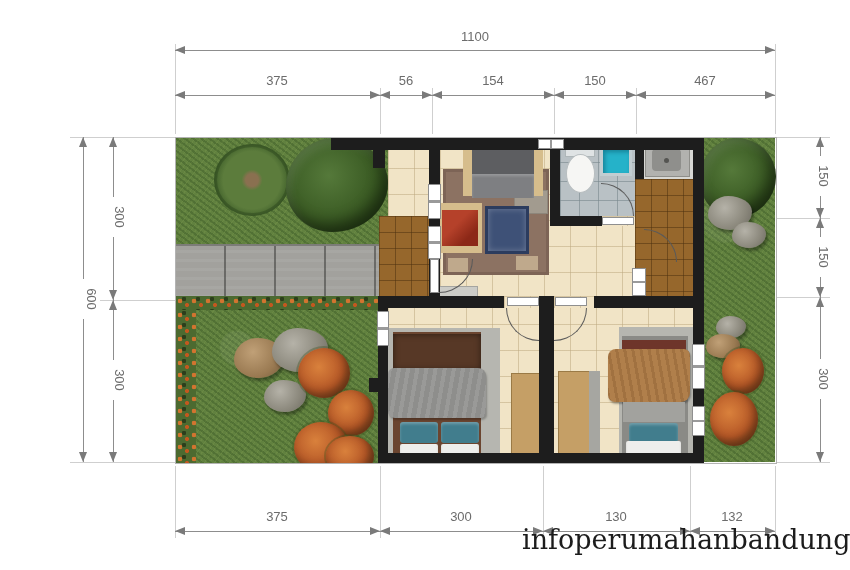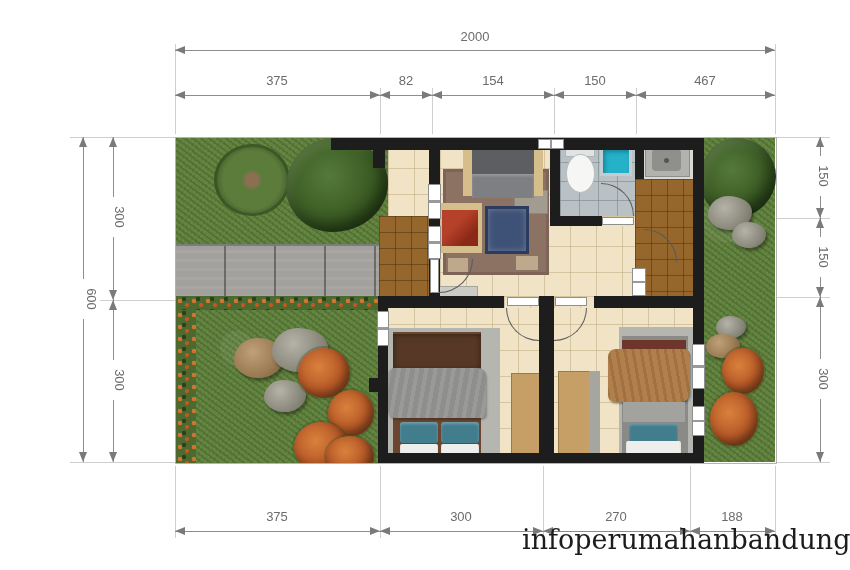--- a/index.html
+++ b/index.html
@@ -110,36 +110,36 @@
   <div class="dsegv" style="left:113px;top:137px;height:163px;"></div>
   <div class="dsegv" style="left:113px;top:300px;height:162px;"></div>
   <div class="dsegv" style="left:820px;top:137px;height:81px;"></div>
   <div class="dsegv" style="left:820px;top:218px;height:79px;"></div>
   <div class="dsegv" style="left:820px;top:297px;height:165px;"></div>
   <div class="dseg" style="left:175px;top:531px;width:205px;"></div>
   <div class="dseg" style="left:380px;top:531px;width:163px;"></div>
   <div class="dseg" style="left:543px;top:531px;width:147px;"></div>
   <div class="dseg" style="left:690px;top:531px;width:85px;"></div>
 
-  <div class="dlab" style="left:455px;top:29px;">2000</div>
+  <div class="dlab" style="left:455px;top:29px;">1100</div>
   <div class="dlab" style="left:257px;top:73px;">375</div>
-  <div class="dlab" style="left:386px;top:73px;">82</div>
+  <div class="dlab" style="left:386px;top:73px;">56</div>
   <div class="dlab" style="left:473px;top:73px;">154</div>
   <div class="dlab" style="left:575px;top:73px;">150</div>
   <div class="dlab" style="left:685px;top:73px;">467</div>
   <div class="dlab v" style="left:71px;top:291px;">600</div>
   <div class="dlab v" style="left:99px;top:209px;">300</div>
   <div class="dlab v" style="left:99px;top:372px;">300</div>
   <div class="dlab v" style="left:803px;top:168px;">150</div>
   <div class="dlab v" style="left:803px;top:249px;">150</div>
   <div class="dlab v" style="left:803px;top:371px;">300</div>
   <div class="dlab" style="left:257px;top:509px;">375</div>
   <div class="dlab" style="left:441px;top:509px;">300</div>
-  <div class="dlab" style="left:596px;top:509px;">270</div>
-  <div class="dlab" style="left:712px;top:509px;">188</div>
+  <div class="dlab" style="left:596px;top:509px;">130</div>
+  <div class="dlab" style="left:712px;top:509px;">132</div>
 
   <div class="plot">
 
     <div class="abs grass" style="left:0;top:0;width:204px;height:108px;"></div>
     <div class="abs grass" style="left:204px;top:0;width:50px;height:78px;"></div>
     <div class="abs bush" style="left:38px;top:6px;width:76px;height:72px;"></div>
     <div class="abs tree" style="left:110px;top:0;width:102px;height:94px;"></div>
     <div class="abs drive" style="left:0;top:106px;width:203px;height:52px;"></div>
     <div class="abs fborder" style="left:0;top:158px;width:203px;height:14px;"></div>
     <div class="abs grass" style="left:0;top:172px;width:204px;height:153px;"></div>

